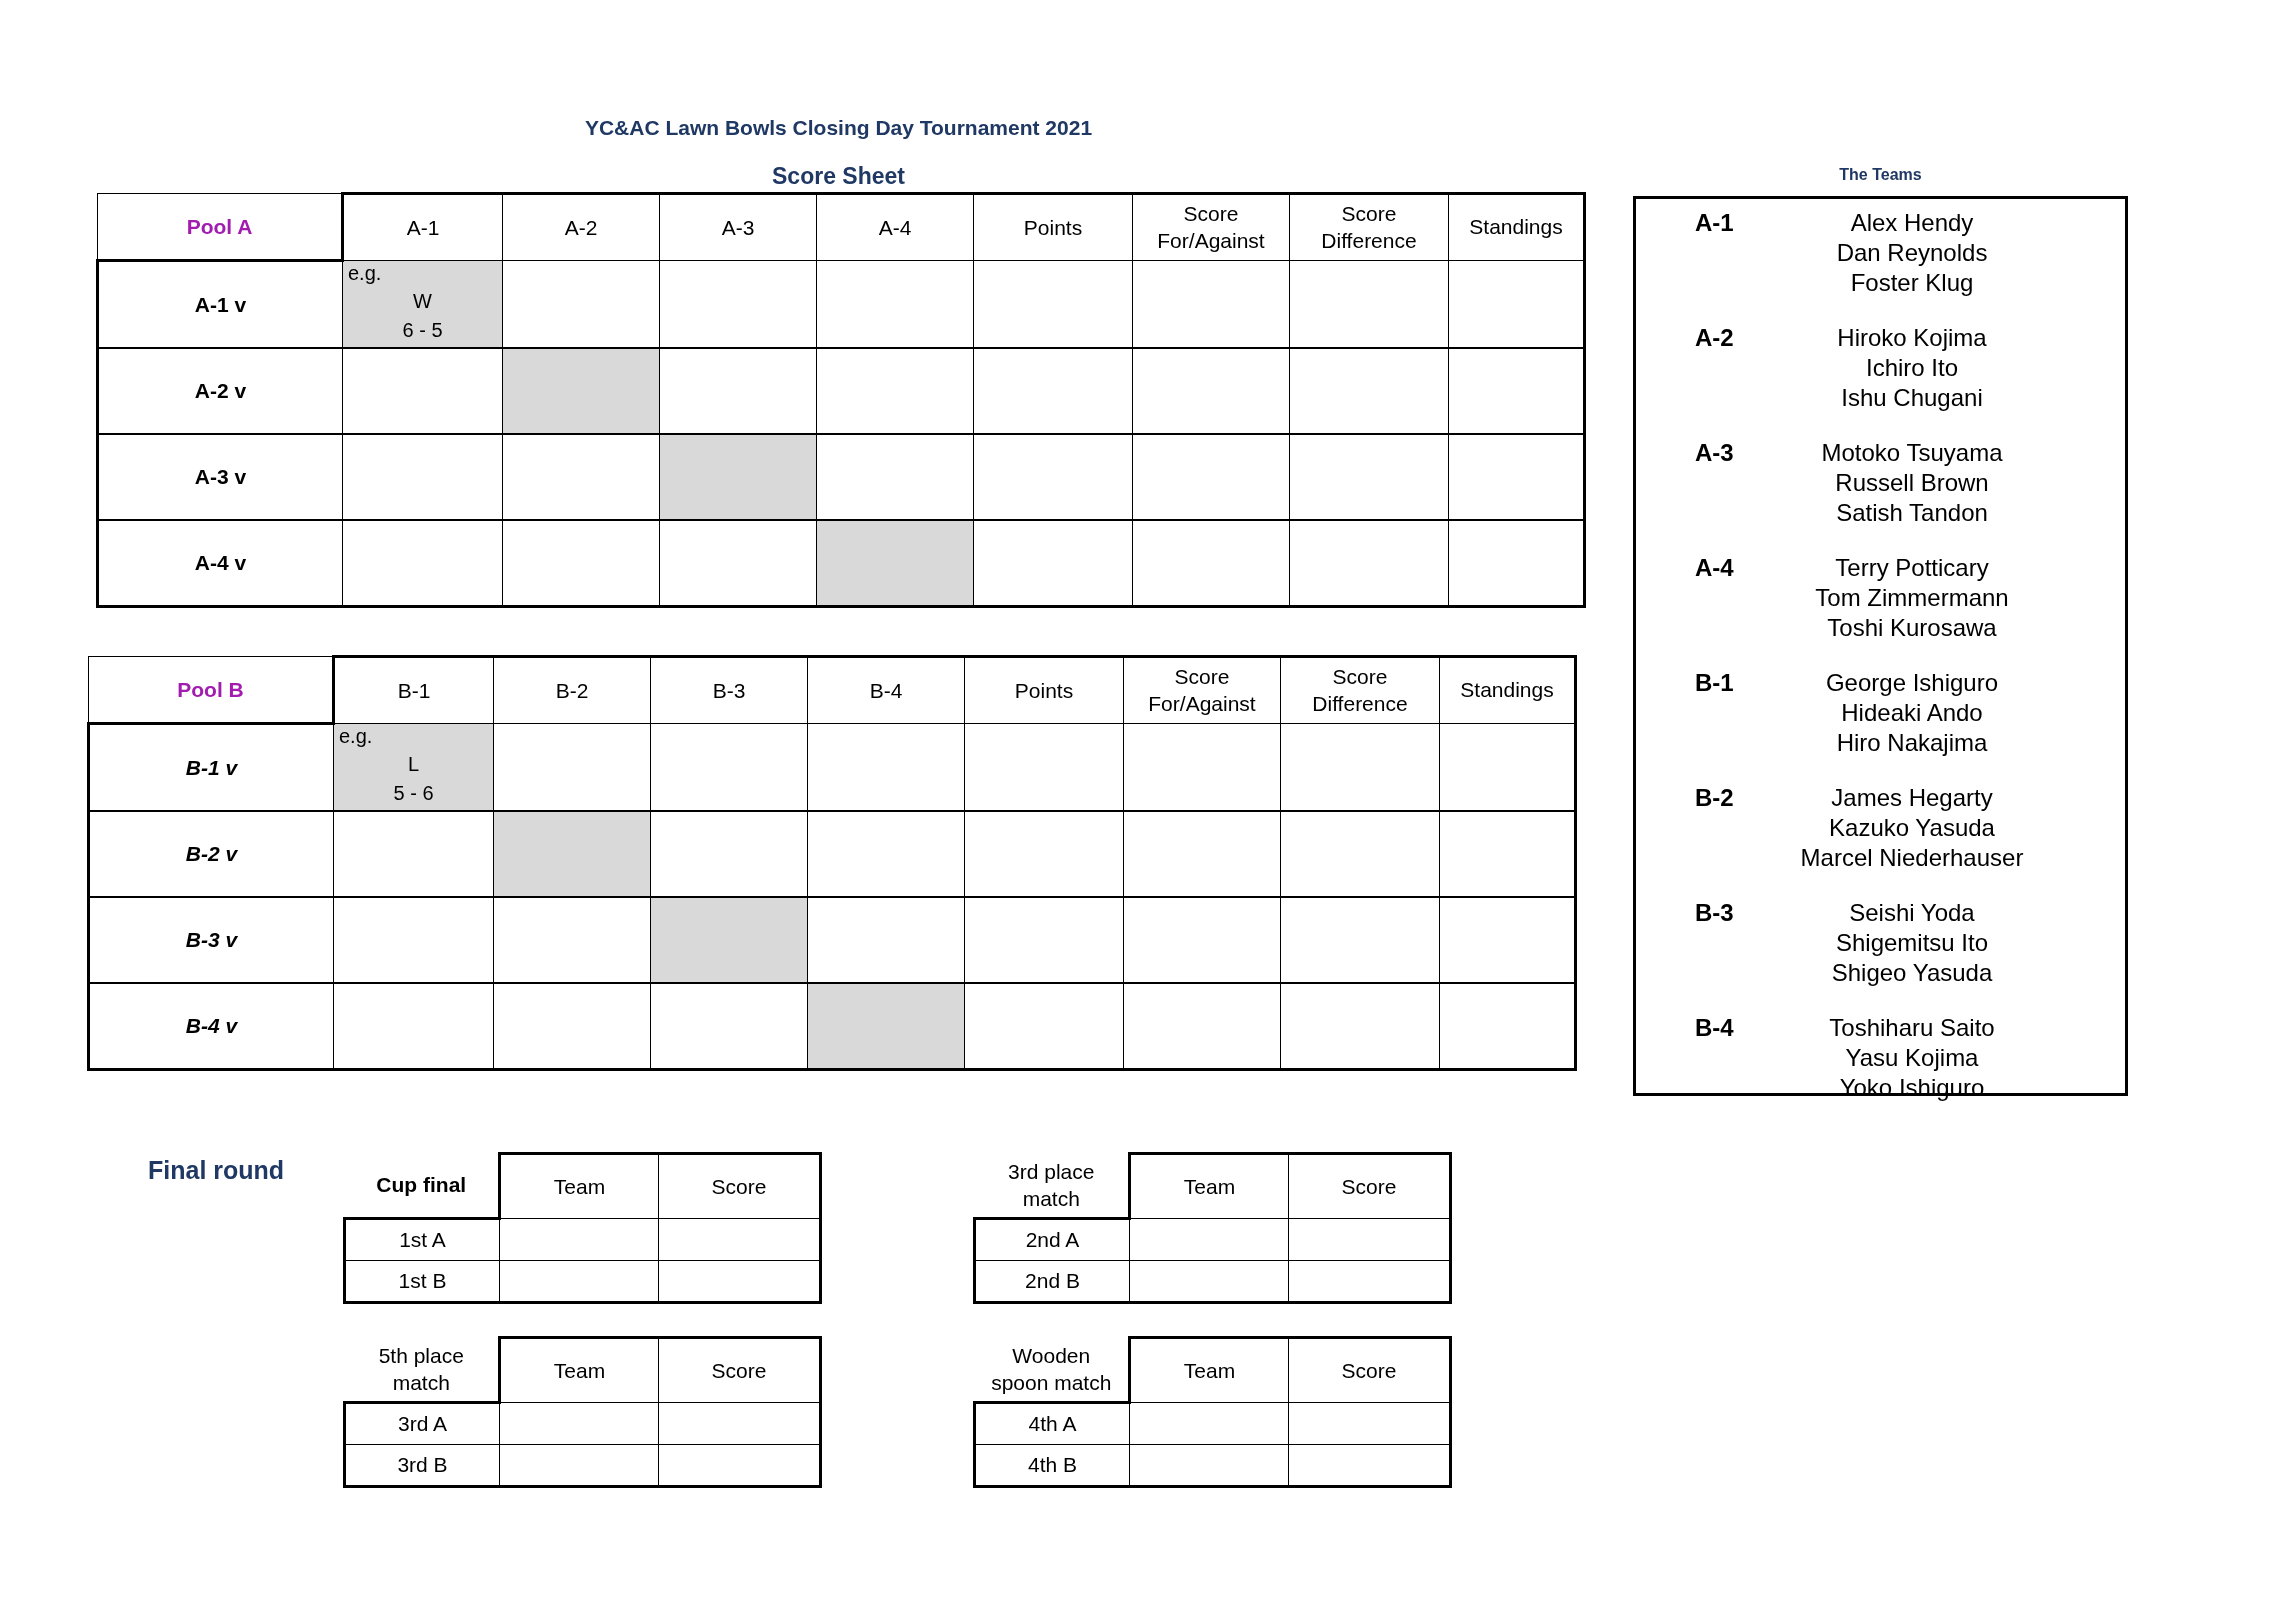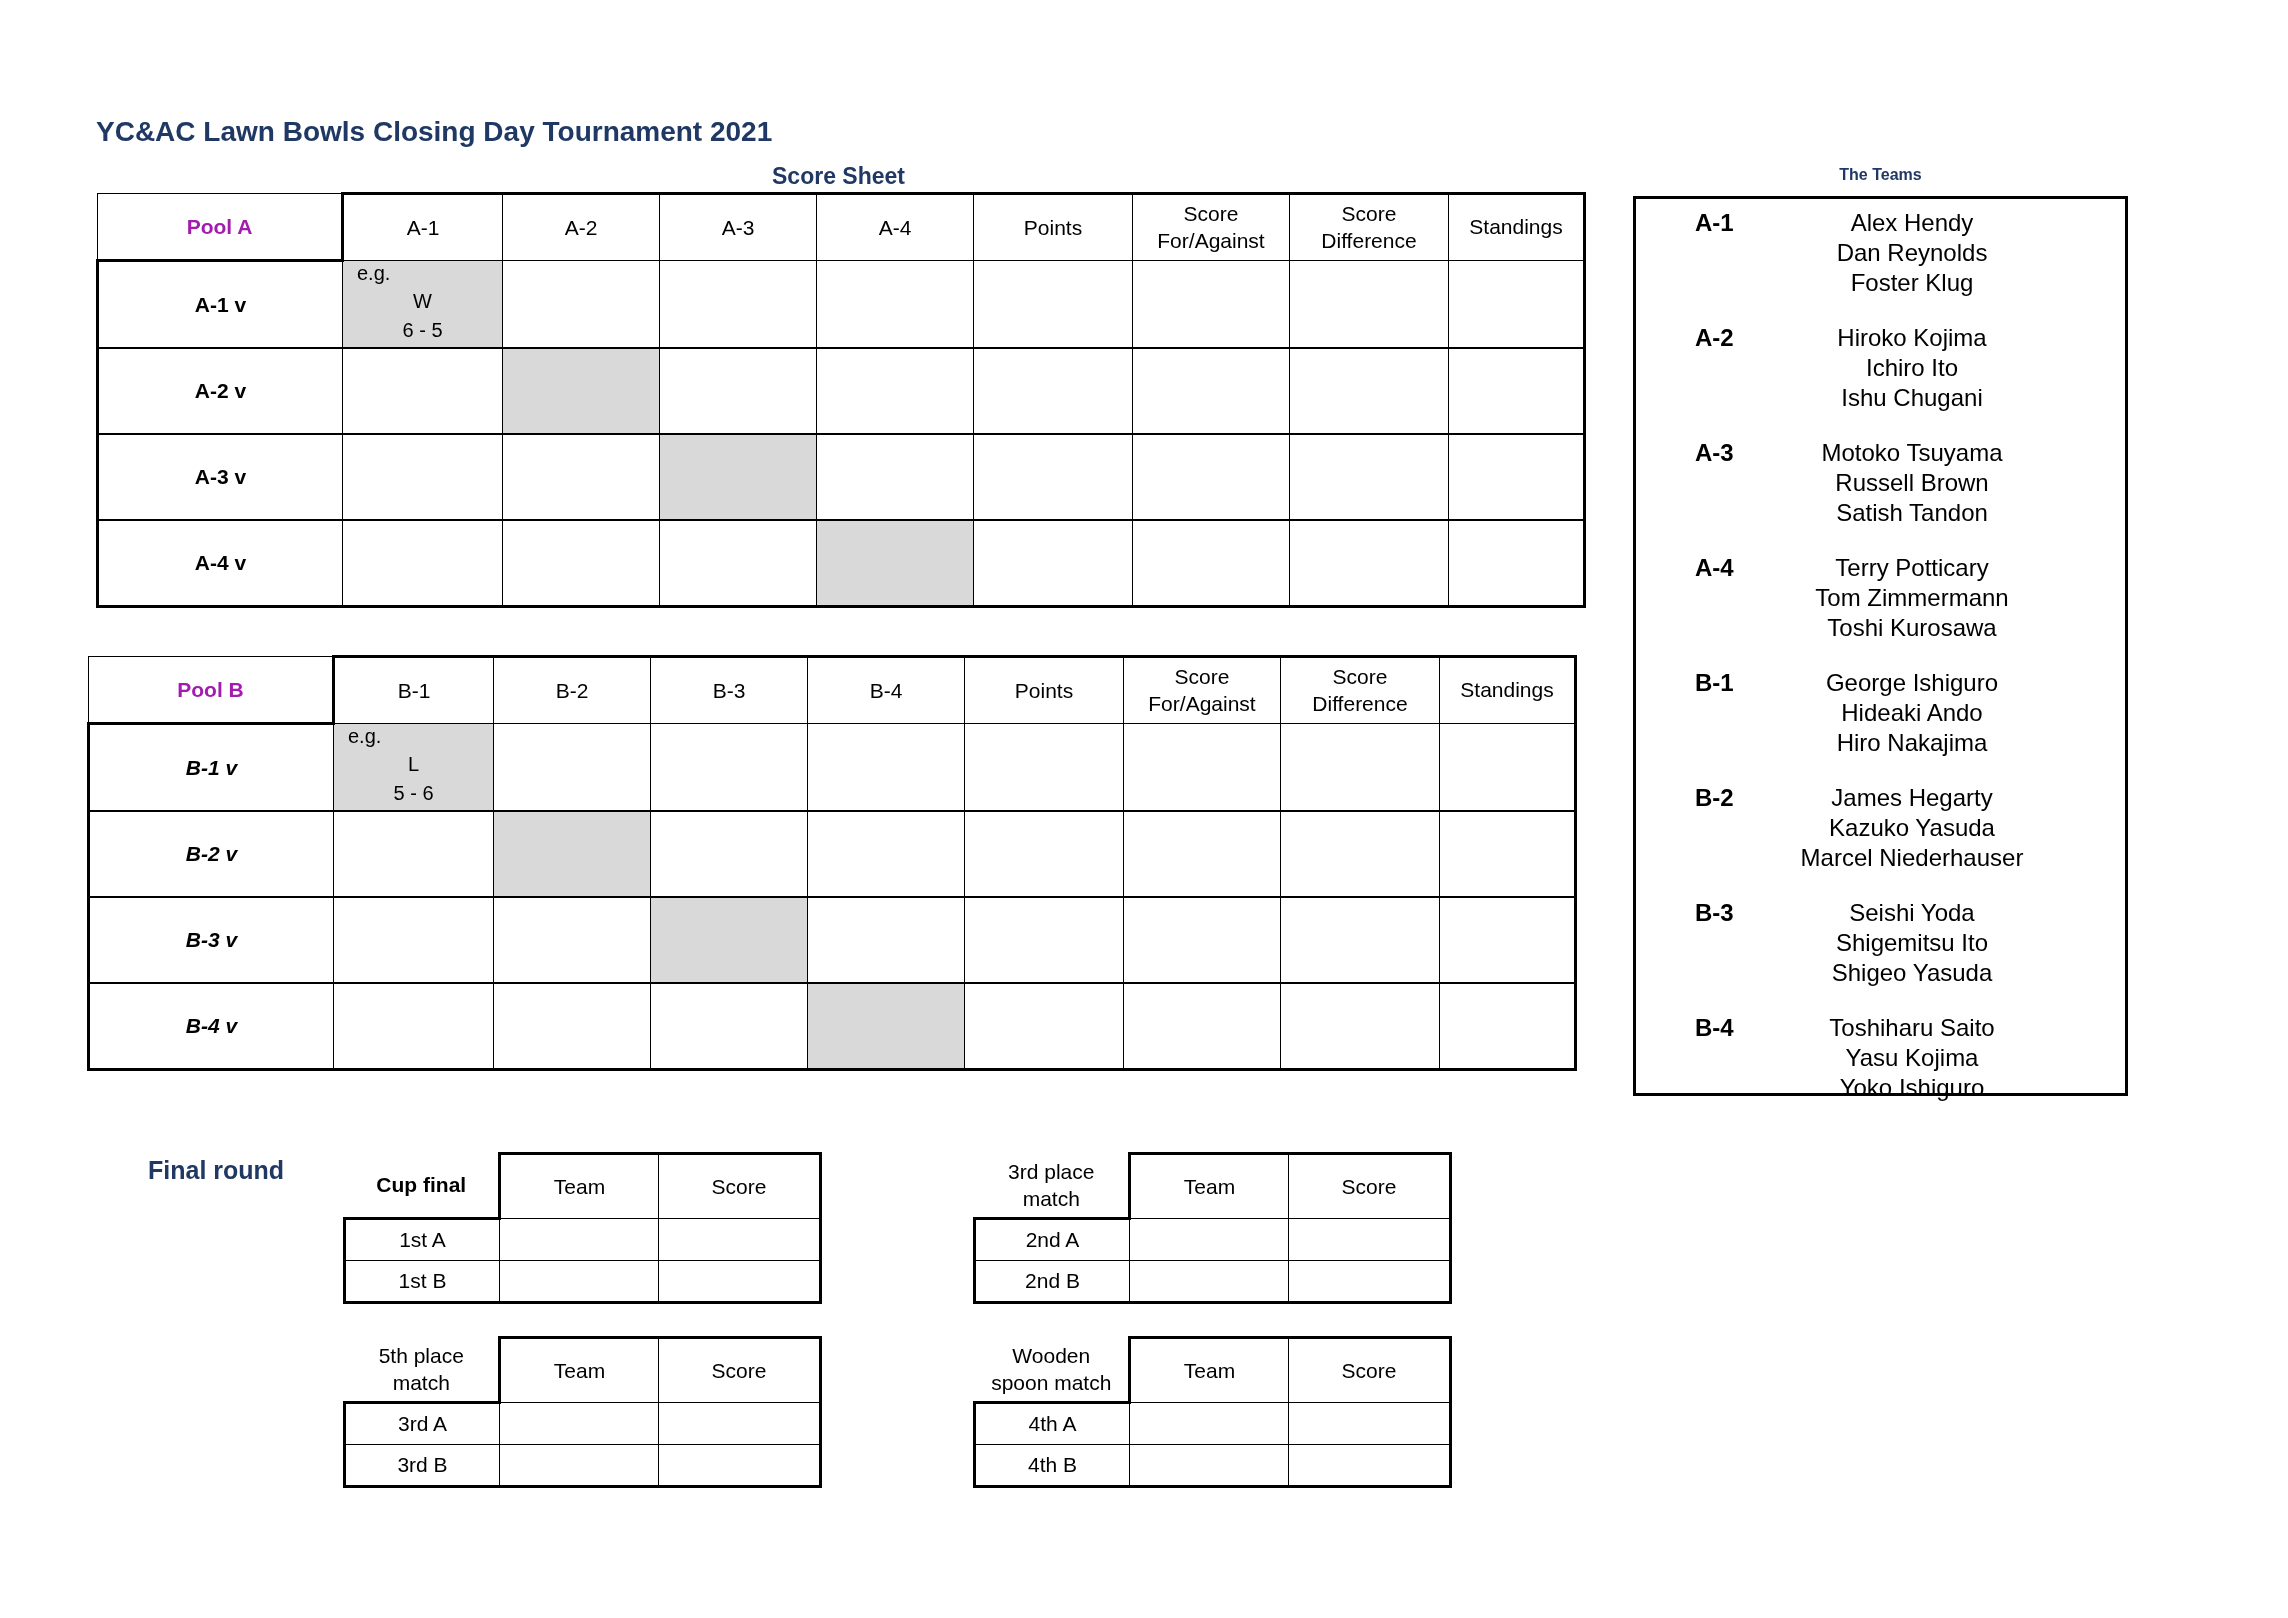--- a/index.html
+++ b/index.html
@@ -6,21 +6,21 @@
   .page{
     position:relative;
     width:2289px;height:1619px;
     background:#ffffff;
     font-family:"Liberation Sans", sans-serif;
     color:#000;
     overflow:hidden;
   }
   .doc-title{
     position:absolute;left:96px;top:116px;width:1485px;
-    font-size:28px;font-weight:bold;color:#1F3864;
+    text-align:center;font-size:21px;font-weight:bold;color:#1F3864;
   }
   .doc-subtitle{
     position:absolute;left:96px;top:163px;width:1485px;
     text-align:center;font-size:23px;font-weight:bold;color:#1F3864;
   }
 
   
   table.pool-table{
     position:absolute;border-collapse:collapse;table-layout:fixed;
   }
@@ -39,21 +39,21 @@
   .b4b{border-bottom-width:3.7px !important;}
   .b4l{border-left-width:3.7px !important;}
   .b4r{border-right-width:3.7px !important;}
   .rs{border-top-width:2.8px !important;}
   td.diag{background:#D9D9D9;}
   .eg-wrap{
     height:86px;display:flex;flex-direction:column;
     justify-content:space-between;padding:1.8px 0 7.4px 0;box-sizing:border-box;
     font-size:20px;
   }
-  .eg-prefix{align-self:flex-start;margin-left:14px;line-height:1;}
+  .eg-prefix{align-self:flex-start;margin-left:5px;line-height:1;}
   .eg-result,.eg-score{align-self:center;line-height:1;}
 
   
   .teams-heading{
     position:absolute;left:1633px;top:166px;width:495px;
     text-align:center;font-size:16px;font-weight:bold;color:#1F3864;
   }
   .teams-box{
     position:absolute;left:1633px;top:196px;width:495px;height:900px;
     border:3.7px solid #000;box-sizing:border-box;

